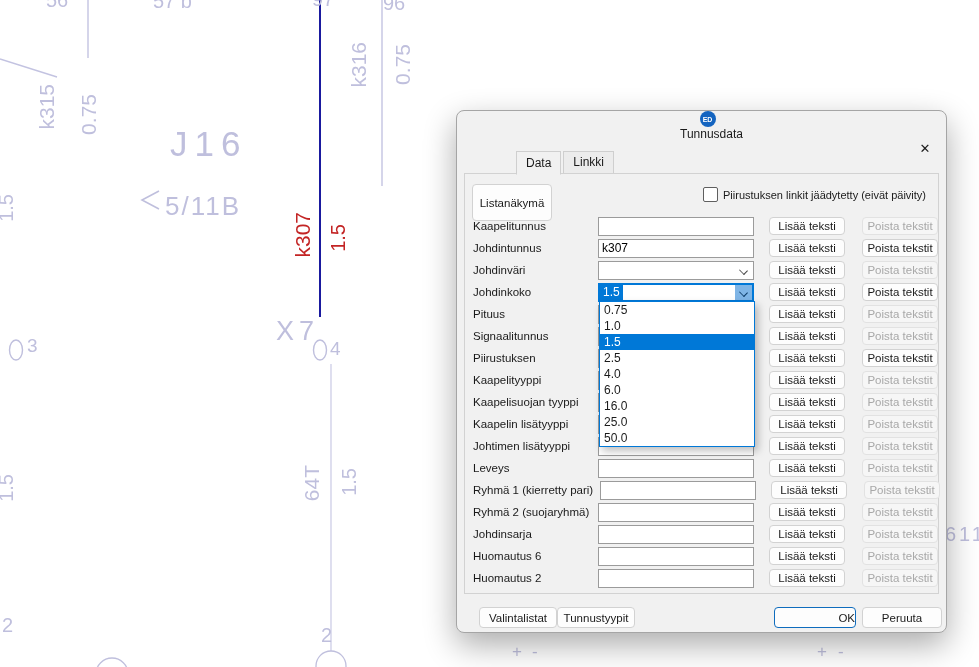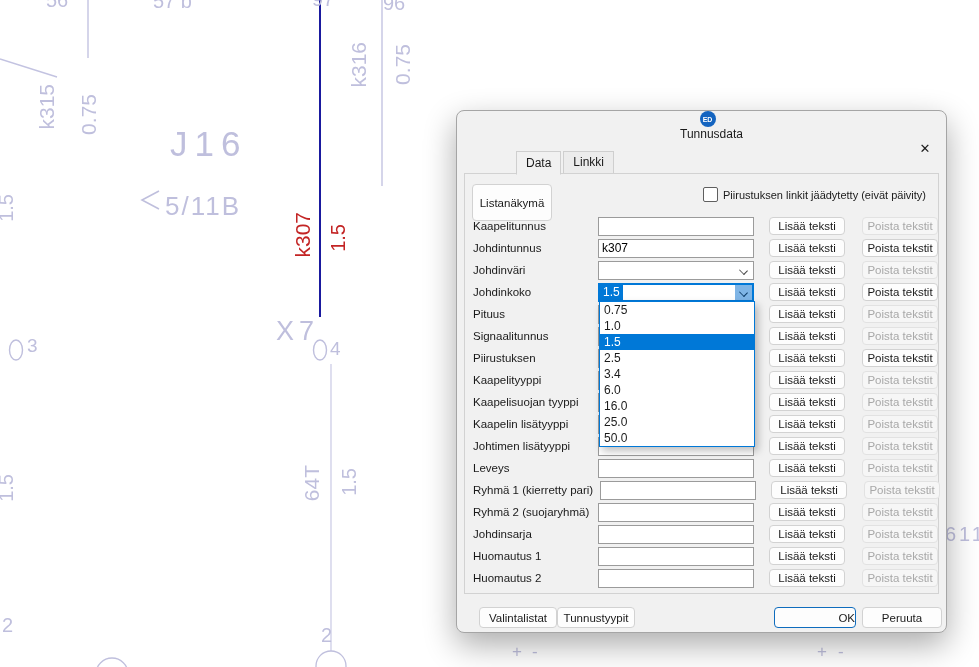--- a/index.html
+++ b/index.html
@@ -223,39 +223,39 @@
           <button class="btn add">Lisää teksti</button>
           <button class="btn rem disabled">Poista tekstit</button>
         </div>
         <div class="row">
           <span class="rlabel">Johdinsarja</span>
           <input class="rinput" value="" style="">
           <button class="btn add">Lisää teksti</button>
           <button class="btn rem disabled">Poista tekstit</button>
         </div>
         <div class="row">
-          <span class="rlabel">Huomautus 1</span>
+          <span class="rlabel">Huomautus 6</span>
           <input class="rinput" value="" style="">
           <button class="btn add">Lisää teksti</button>
           <button class="btn rem disabled">Poista tekstit</button>
         </div>
         <div class="row">
           <span class="rlabel">Huomautus 2</span>
           <input class="rinput" value="" style="">
           <button class="btn add">Lisää teksti</button>
           <button class="btn rem disabled">Poista tekstit</button>
         </div>
       </div>
 
       <div class="droplist">
         <div class="opt">0.75</div>
         <div class="opt">1.0</div>
         <div class="opt selected">1.5</div>
         <div class="opt">2.5</div>
-        <div class="opt">3.4</div>
+        <div class="opt">4.0</div>
         <div class="opt">6.0</div>
         <div class="opt">16.0</div>
         <div class="opt">25.0</div>
         <div class="opt">50.0</div>
       </div>
     </div>
 
     <button class="btn fbtn f-valinta">Valintalistat</button>
     <button class="btn fbtn f-tunnus">Tunnustyypit</button>
     <button class="btn fbtn f-ok">OK</button>

